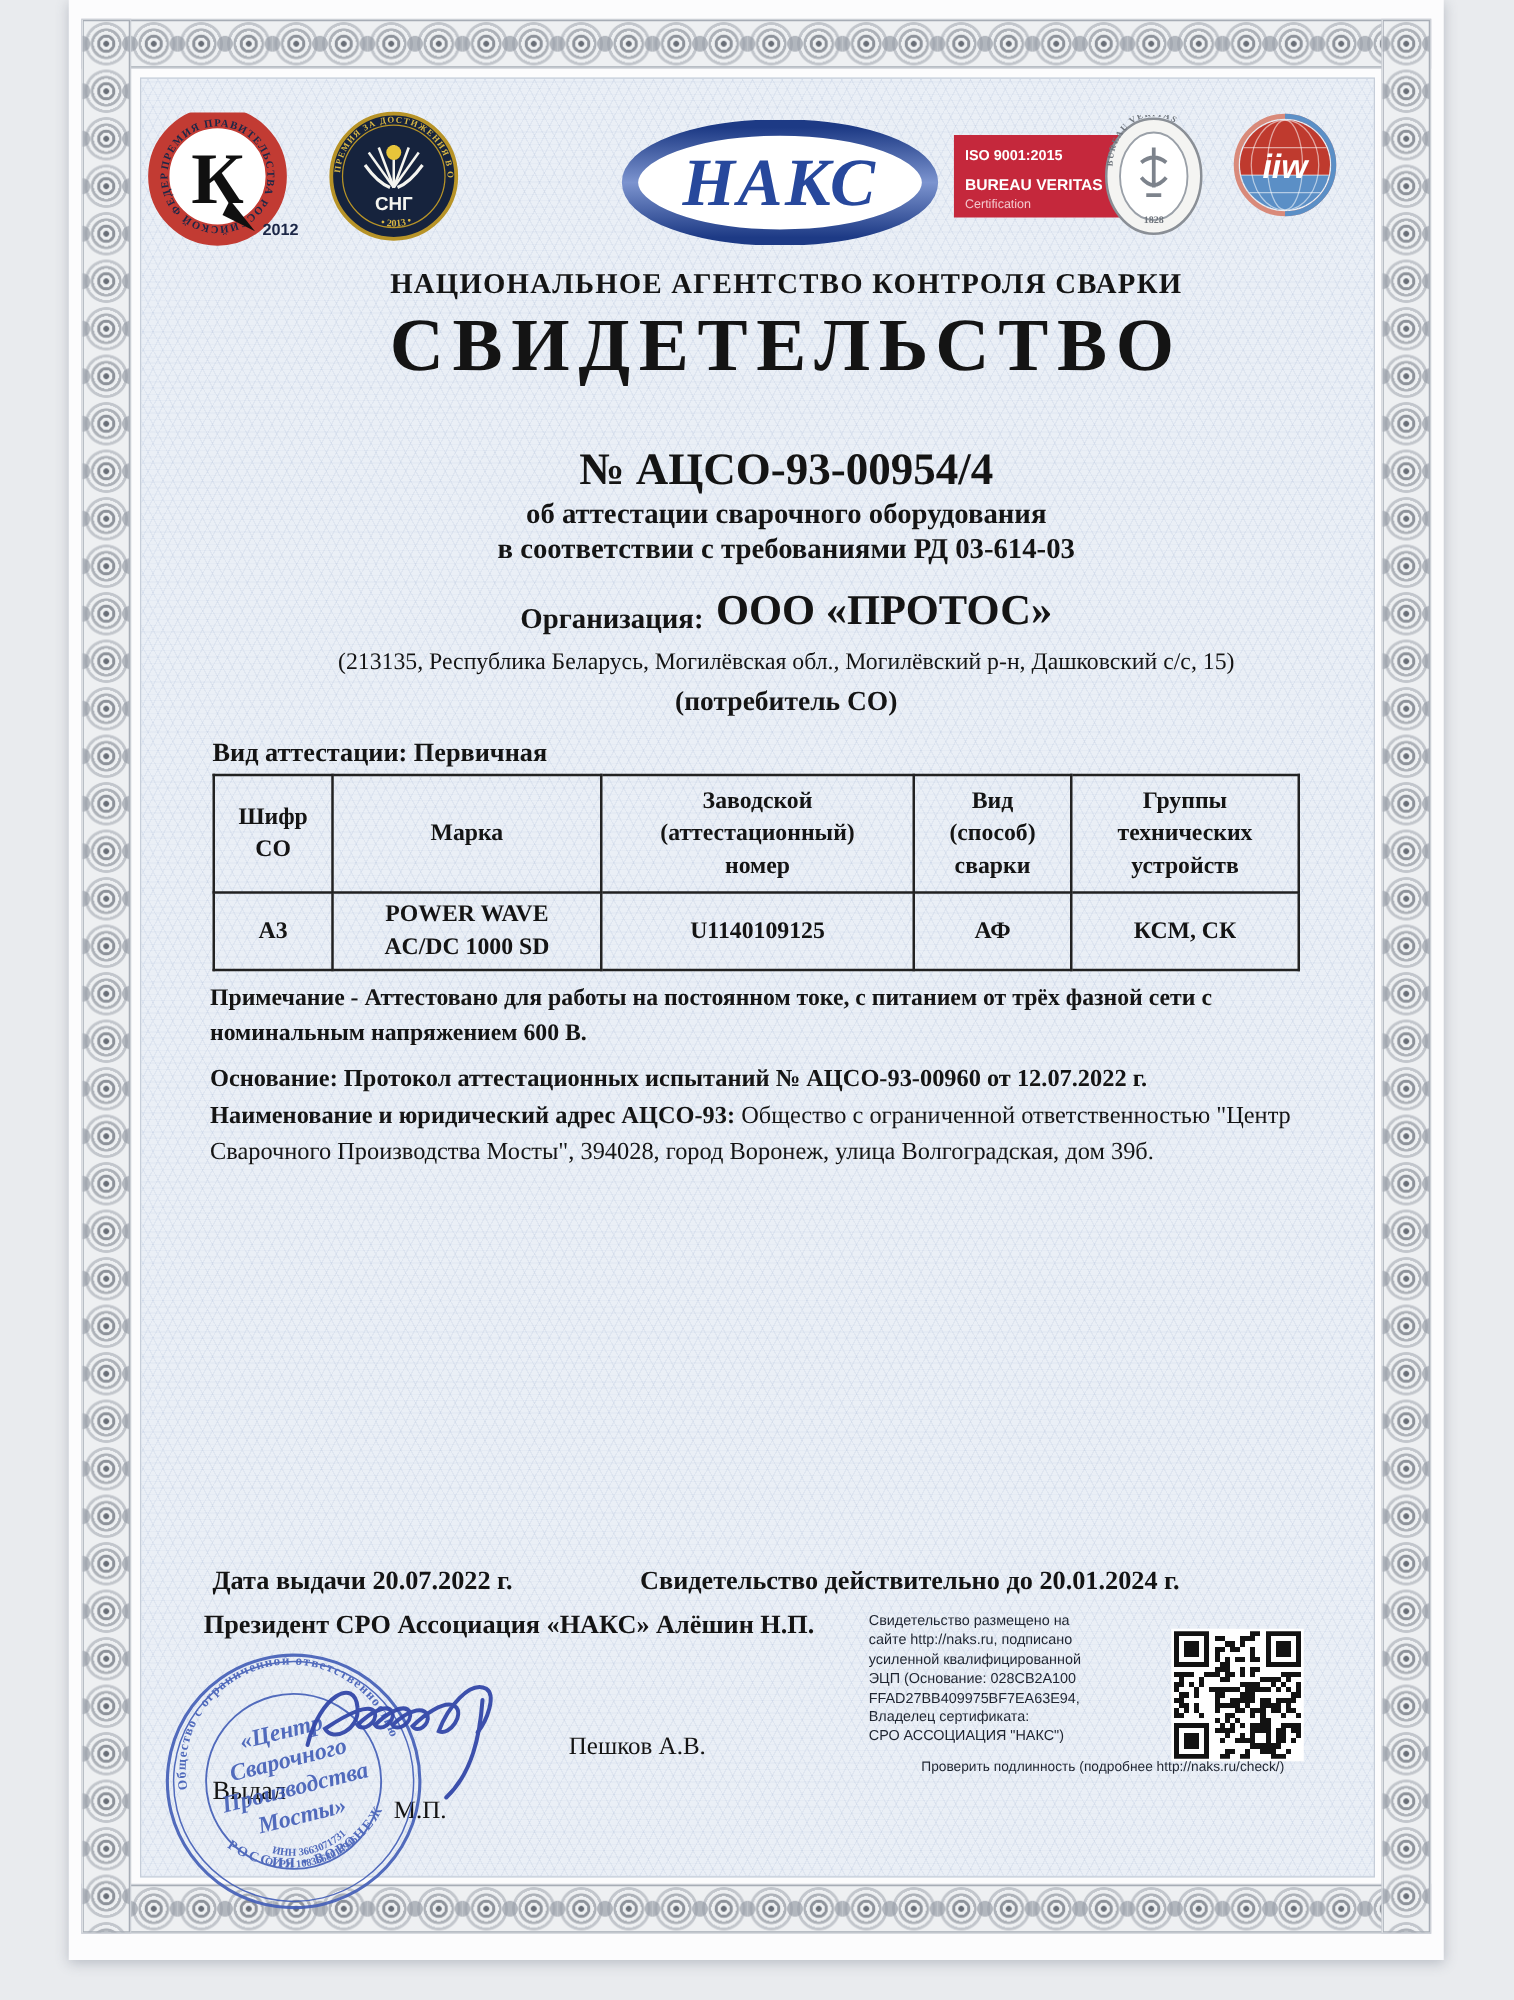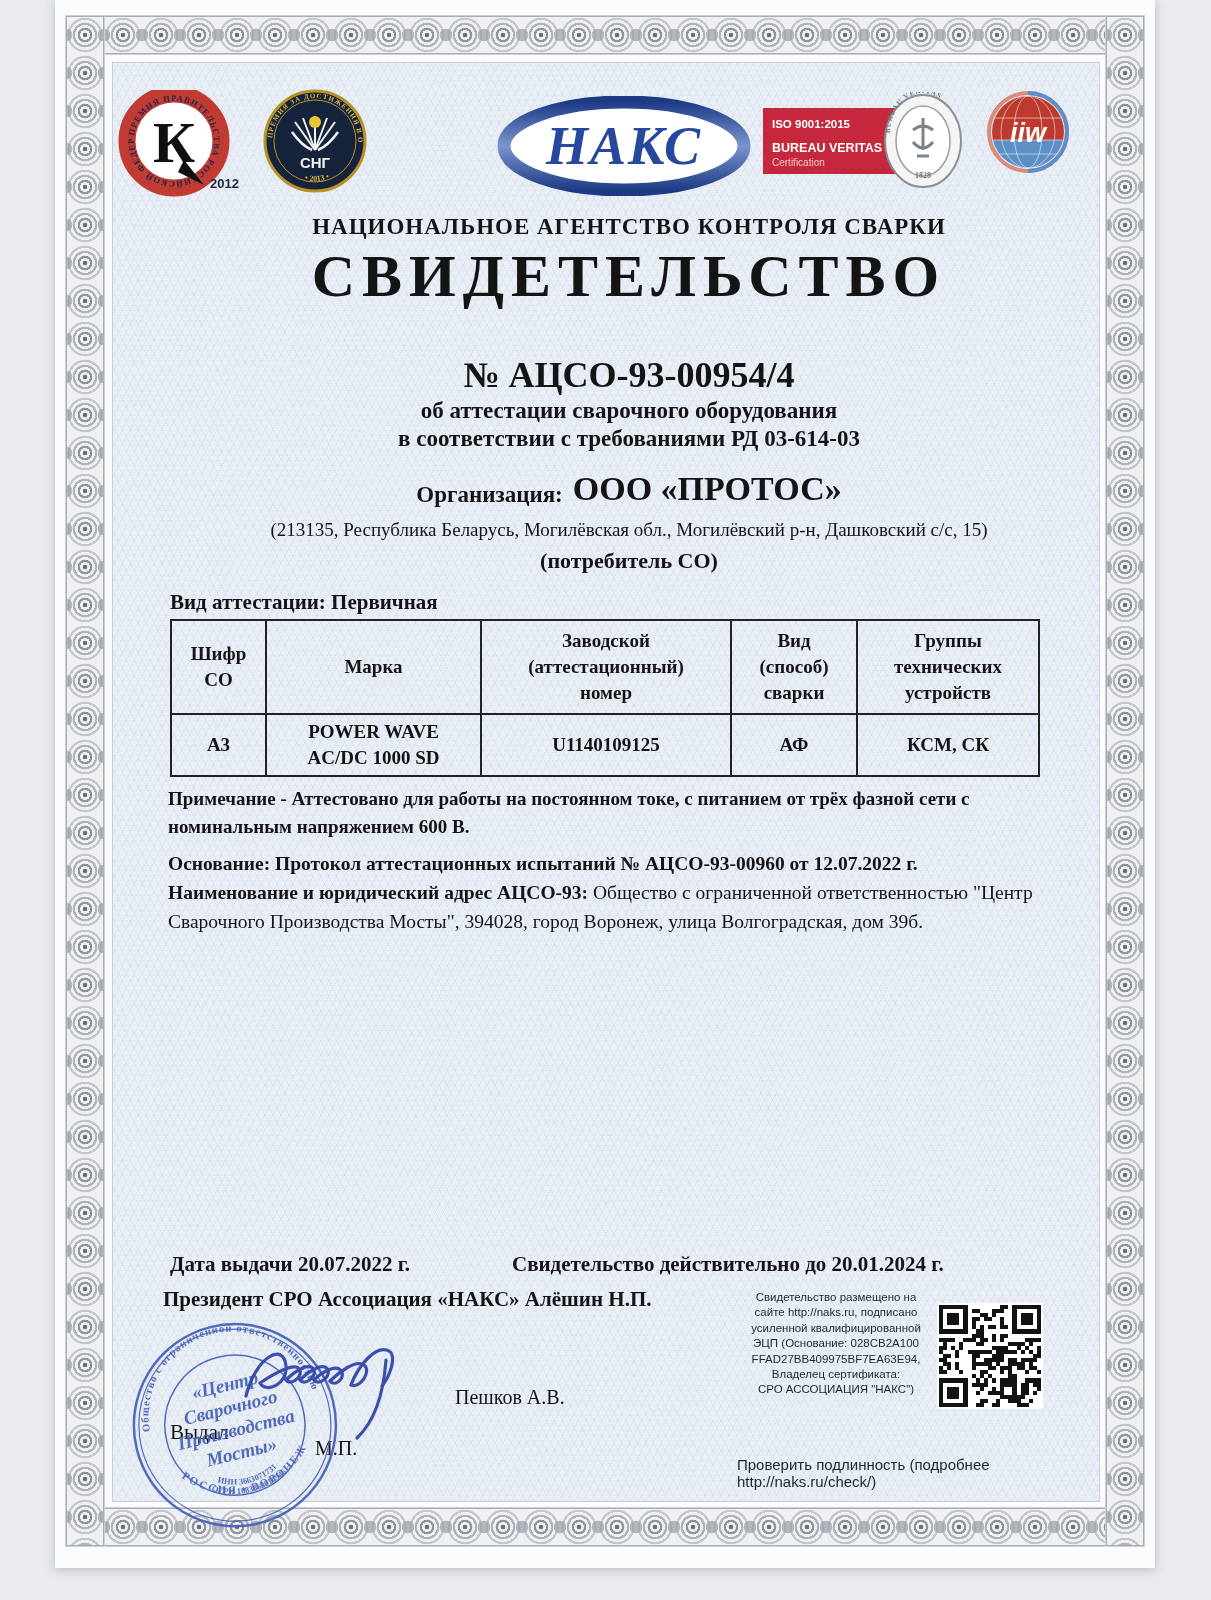--- a/index.html
+++ b/index.html
@@ -47,24 +47,24 @@
   table.eq{position:absolute;left:170px;top:619px;width:868px;border-collapse:collapse;table-layout:fixed;border-radius:16px;}
   table.eq td{border:2px solid #222;text-align:center;vertical-align:middle;
       font-size:19px;font-weight:bold;line-height:26px;padding:4px 4px;}
   table.eq tr.hdr td{height:84px;}
   table.eq tr.dat td{height:48px;}
   .note{left:168px;top:785px;width:886px;font-size:19px;font-weight:bold;line-height:28px;text-align:left;}
   .basis{left:168px;top:849px;width:892px;font-size:19.5px;line-height:29px;text-align:left;}
   .issue{left:170px;top:1252px;font-size:21px;font-weight:bold;}
   .valid{left:512px;top:1252px;font-size:21px;font-weight:bold;}
   .president{left:163px;top:1287px;font-size:21px;font-weight:bold;}
-  .verif{left:737px;top:1290px;width:198px;font-family:"Liberation Sans","DejaVu Sans",sans-serif;
-         font-size:11.5px;line-height:15.4px;color:#1e2430;text-align:center;}
-  .checkline{left:737px;top:1456px;width:350px;font-family:"Liberation Sans","DejaVu Sans",sans-serif;
-         font-size:15px;color:#1e2430;}
+  .verif{left:695px;top:1290px;width:198px;font-family:"Liberation Sans","DejaVu Sans",sans-serif;
+         font-size:11.5px;line-height:15.4px;color:#1e2430;}
+  .checkline{left:737px;top:1408px;width:350px;font-family:"Liberation Sans","DejaVu Sans",sans-serif;
+         font-size:11px;color:#1e2430;}
   .qr{left:937px;top:1303px;width:106px;height:106px;background:#fff;padding:2px;box-sizing:border-box;}
   .vydal{left:170px;top:1384px;font-size:21px;margin-top:36px;}
   .peshkov{left:455px;top:1386px;font-size:20px;}
   .mp{left:315px;top:1437px;font-size:20px;}
   .stamp{left:128px;top:1318px;width:215px;height:215px;transform:rotate(-14deg);opacity:.92;z-index:5;}
   .sig{left:238px;top:1326px;z-index:6;}
   .logos{position:absolute;left:0;top:0;width:1211px;height:220px;}
 </style>
 </head>
 <body>

